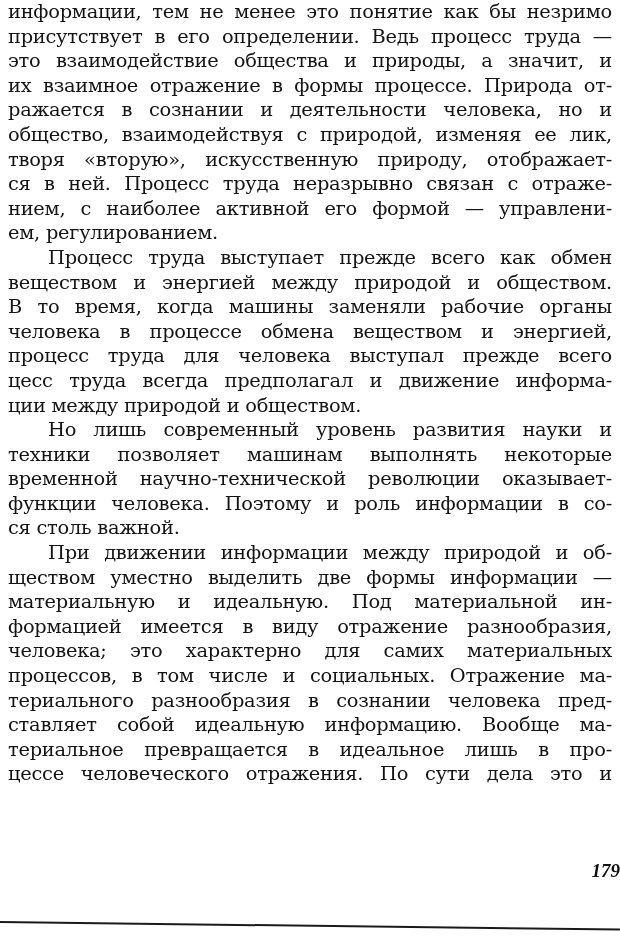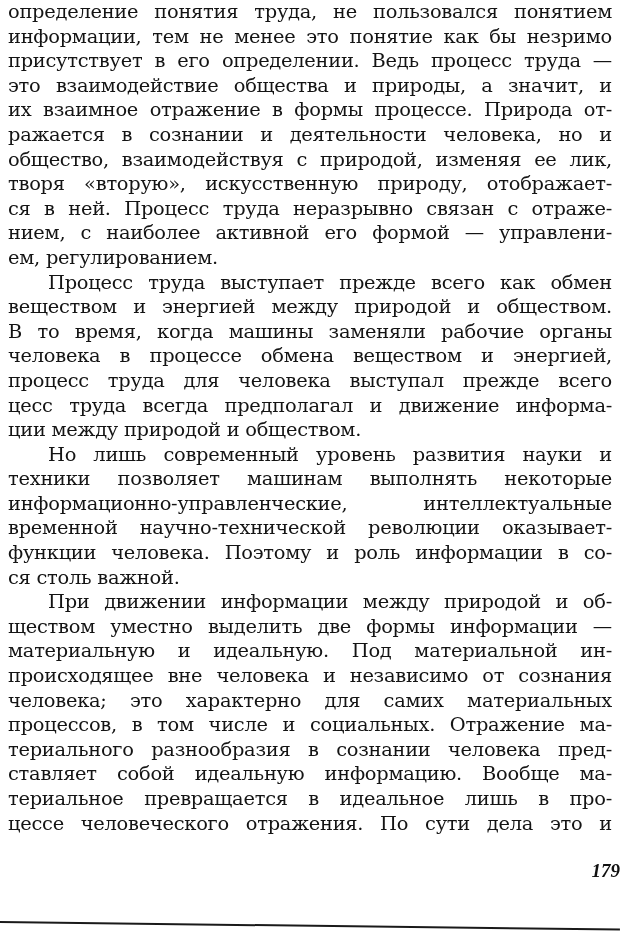--- a/index.html
+++ b/index.html
@@ -60,21 +60,20 @@
       transform: rotate(0.7deg);
       transform-origin: left center;
     }
   </style>
 </head>
 <body>
 
 <div class="page">
 
   <div>
-    <span class="line">определение понятия труда, не пользовался понятием</span>
     <span class="line">информации, тем не менее это понятие как бы незримо</span>
     <span class="line">присутствует в его определении. Ведь процесс труда —</span>
     <span class="line">это взаимодействие общества и природы, а значит, и</span>
     <span class="line">их взаимное отражение в формы процессе. Природа от-</span>
     <span class="line">ражается в сознании и деятельности человека, но и</span>
     <span class="line">общество, взаимодействуя с природой, изменяя ее лик,</span>
     <span class="line">творя «вторую», искусственную природу, отображает-</span>
     <span class="line">ся в ней. Процесс труда неразрывно связан с отраже-</span>
     <span class="line">нием, с наиболее активной его формой — управлени-</span>
     <span class="line last">ем, регулированием.</span>
@@ -86,31 +85,30 @@
     <span class="line">В то время, когда машины заменяли рабочие органы</span>
     <span class="line">человека в процессе обмена веществом и энергией,</span>
     <span class="line">процесс труда для человека выступал прежде всего</span>
     <span class="line">цесс труда всегда предполагал и движение информа-</span>
     <span class="line last">ции между природой и обществом.</span>
   </div>
 
   <div>
     <span class="line indent">Но лишь современный уровень развития науки и</span>
     <span class="line">техники позволяет машинам выполнять некоторые</span>
-    <span class="line">информационно-управленческие, интеллектуальные</span>
     <span class="line">временной научно-технической революции оказывает-</span>
     <span class="line">функции человека. Поэтому и роль информации в со-</span>
     <span class="line last">ся столь важной.</span>
   </div>
 
   <div>
     <span class="line indent">При движении информации между природой и об-</span>
     <span class="line">ществом уместно выделить две формы информации —</span>
     <span class="line">материальную и идеальную. Под материальной ин-</span>
-    <span class="line">происходящее вне человека и независимо от сознания</span>
+    <span class="line">формацией имеется в виду отражение разнообразия,</span>
     <span class="line">человека; это характерно для самих материальных</span>
     <span class="line">процессов, в том числе и социальных. Отражение ма-</span>
     <span class="line">териального разнообразия в сознании человека пред-</span>
     <span class="line">ставляет собой идеальную информацию. Вообще ма-</span>
     <span class="line">териальное превращается в идеальное лишь в про-</span>
     <span class="line">цессе человеческого отражения. По сути дела это и</span>
   </div>
 </div>
 
 <div class="page-number">179</div>

